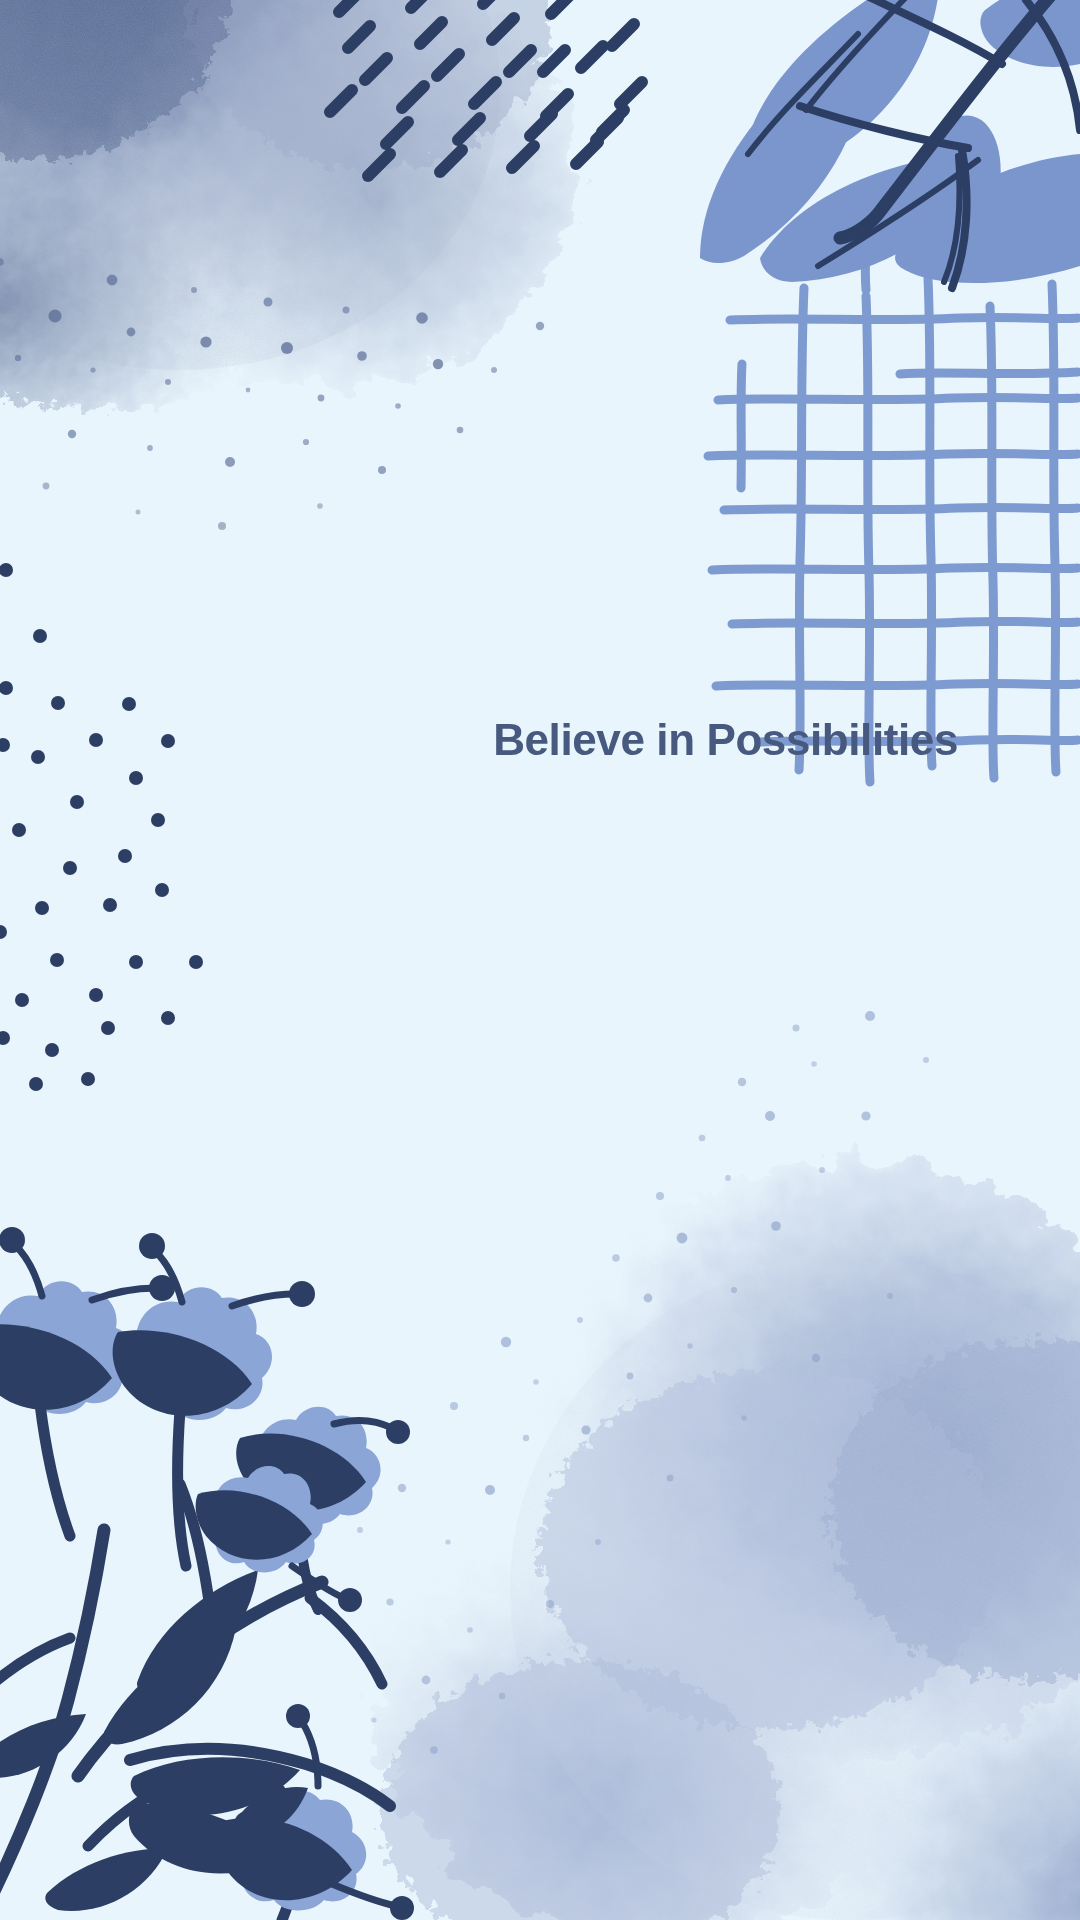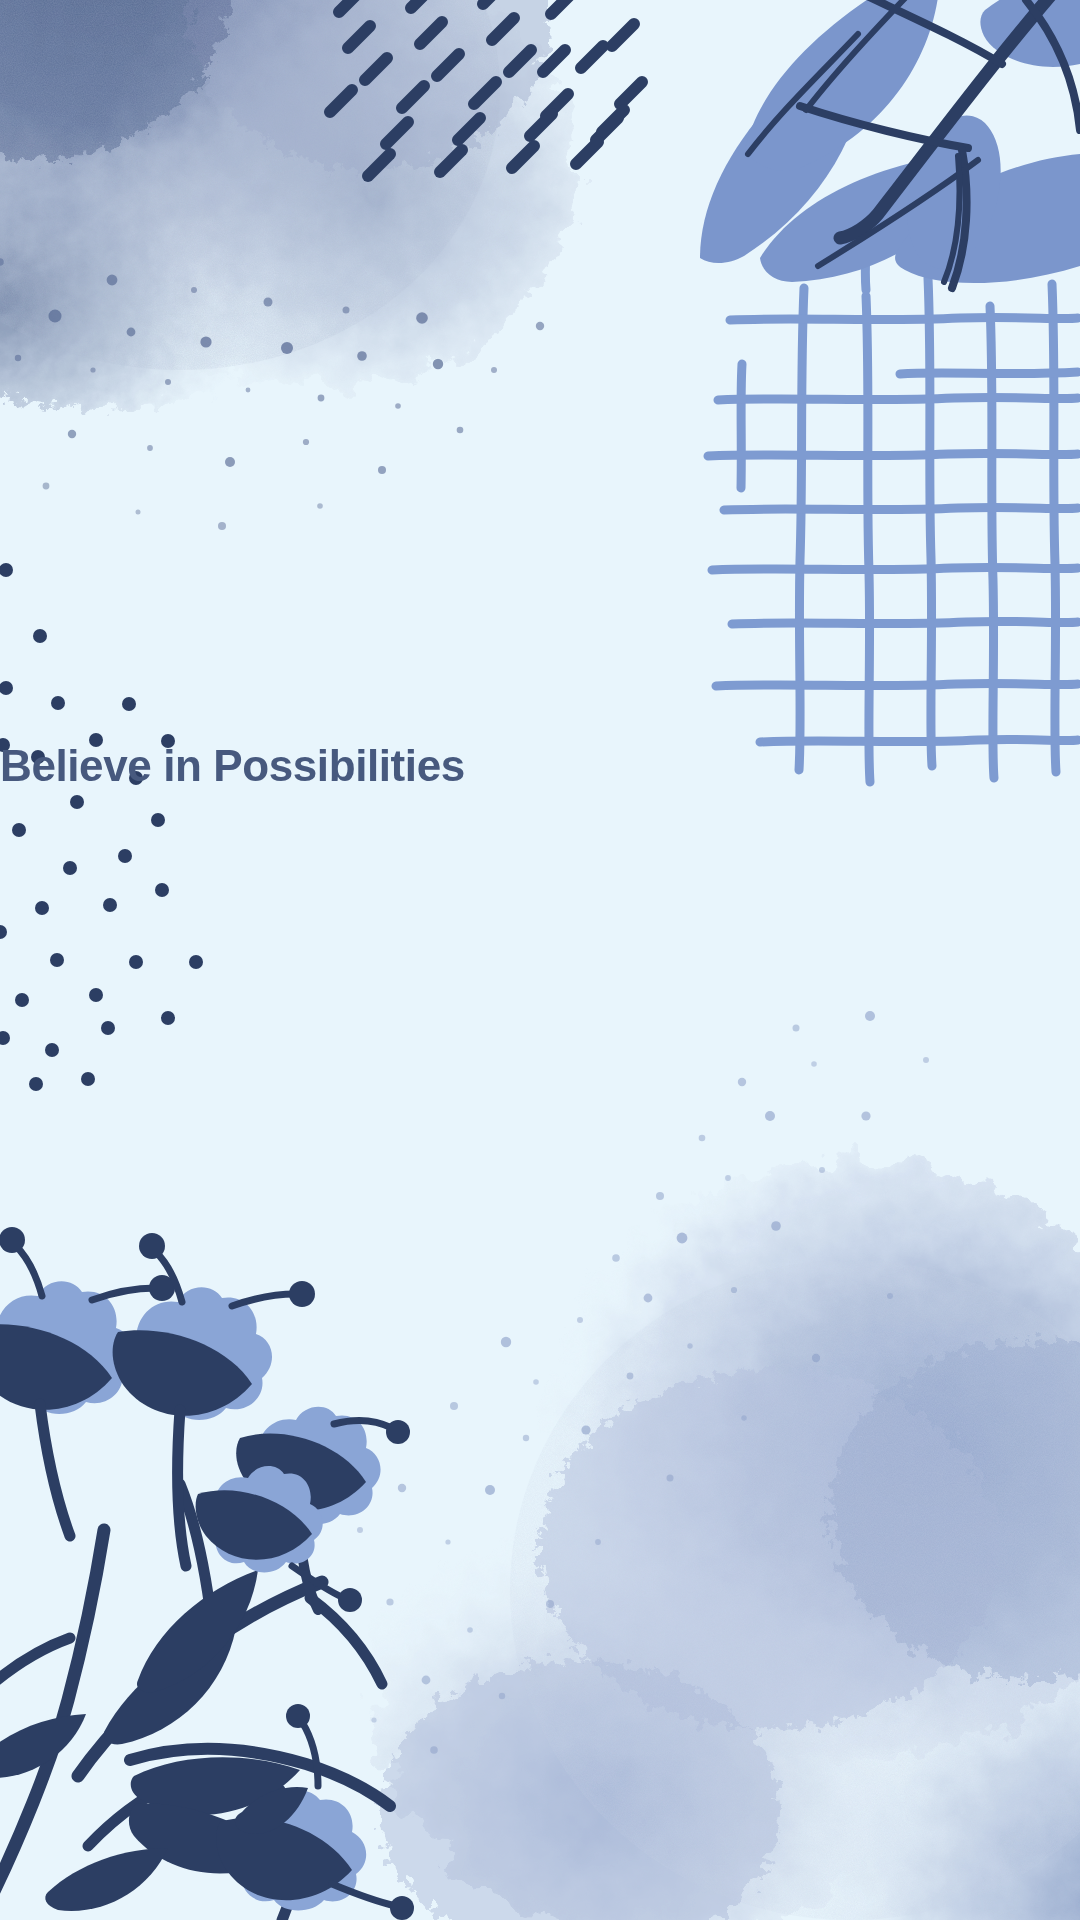--- a/index.html
+++ b/index.html
@@ -21,23 +21,23 @@
     top: 0; left: 0;
     width: 1080px;
     height: 1920px;
     pointer-events: none;
   }
 
   
   #headline-wrap {
     position: absolute;
     left: 0;
-    top: 742px;
+    top: 716px;
     width: 958px;
-    text-align: left;
+    text-align: right;
     z-index: 40;
   }
   #headline {
     display: inline-block;
     font-family: "Liberation Sans", sans-serif;
     font-size: 44px;
     font-weight: bold;
     letter-spacing: -0.4px;
     color: #47597e;
     line-height: 1.1;

